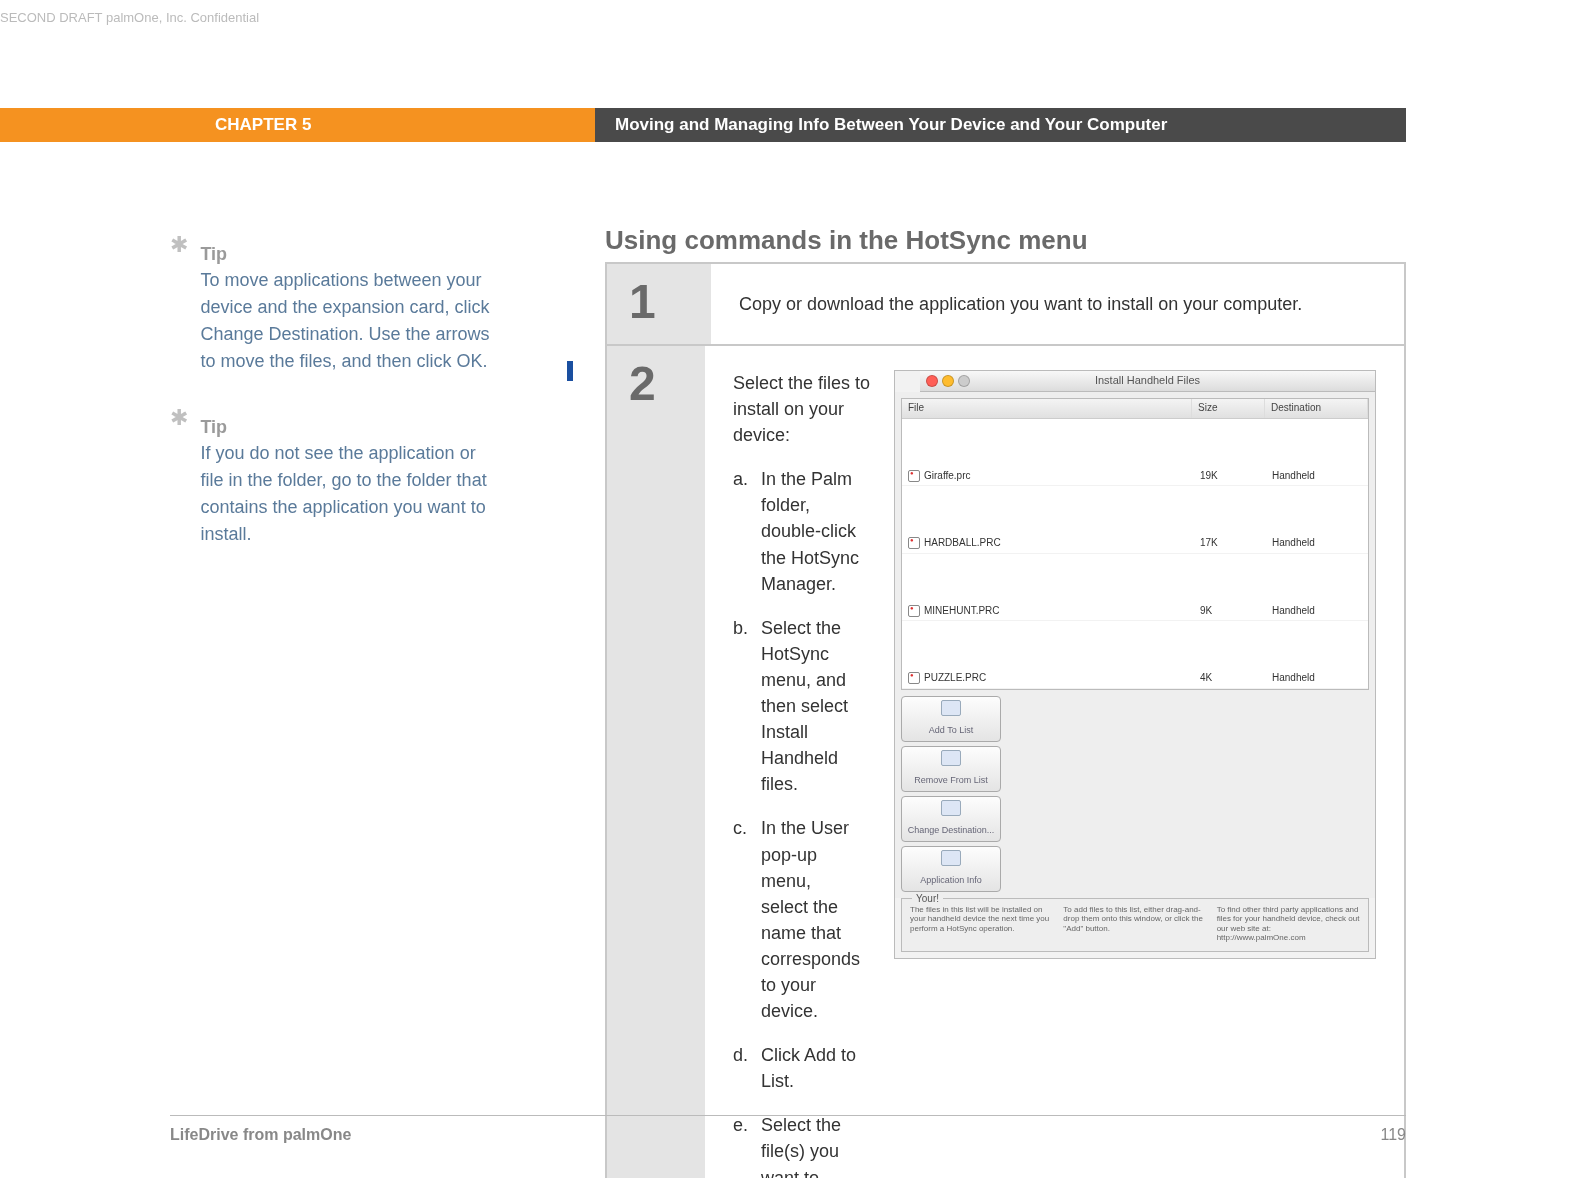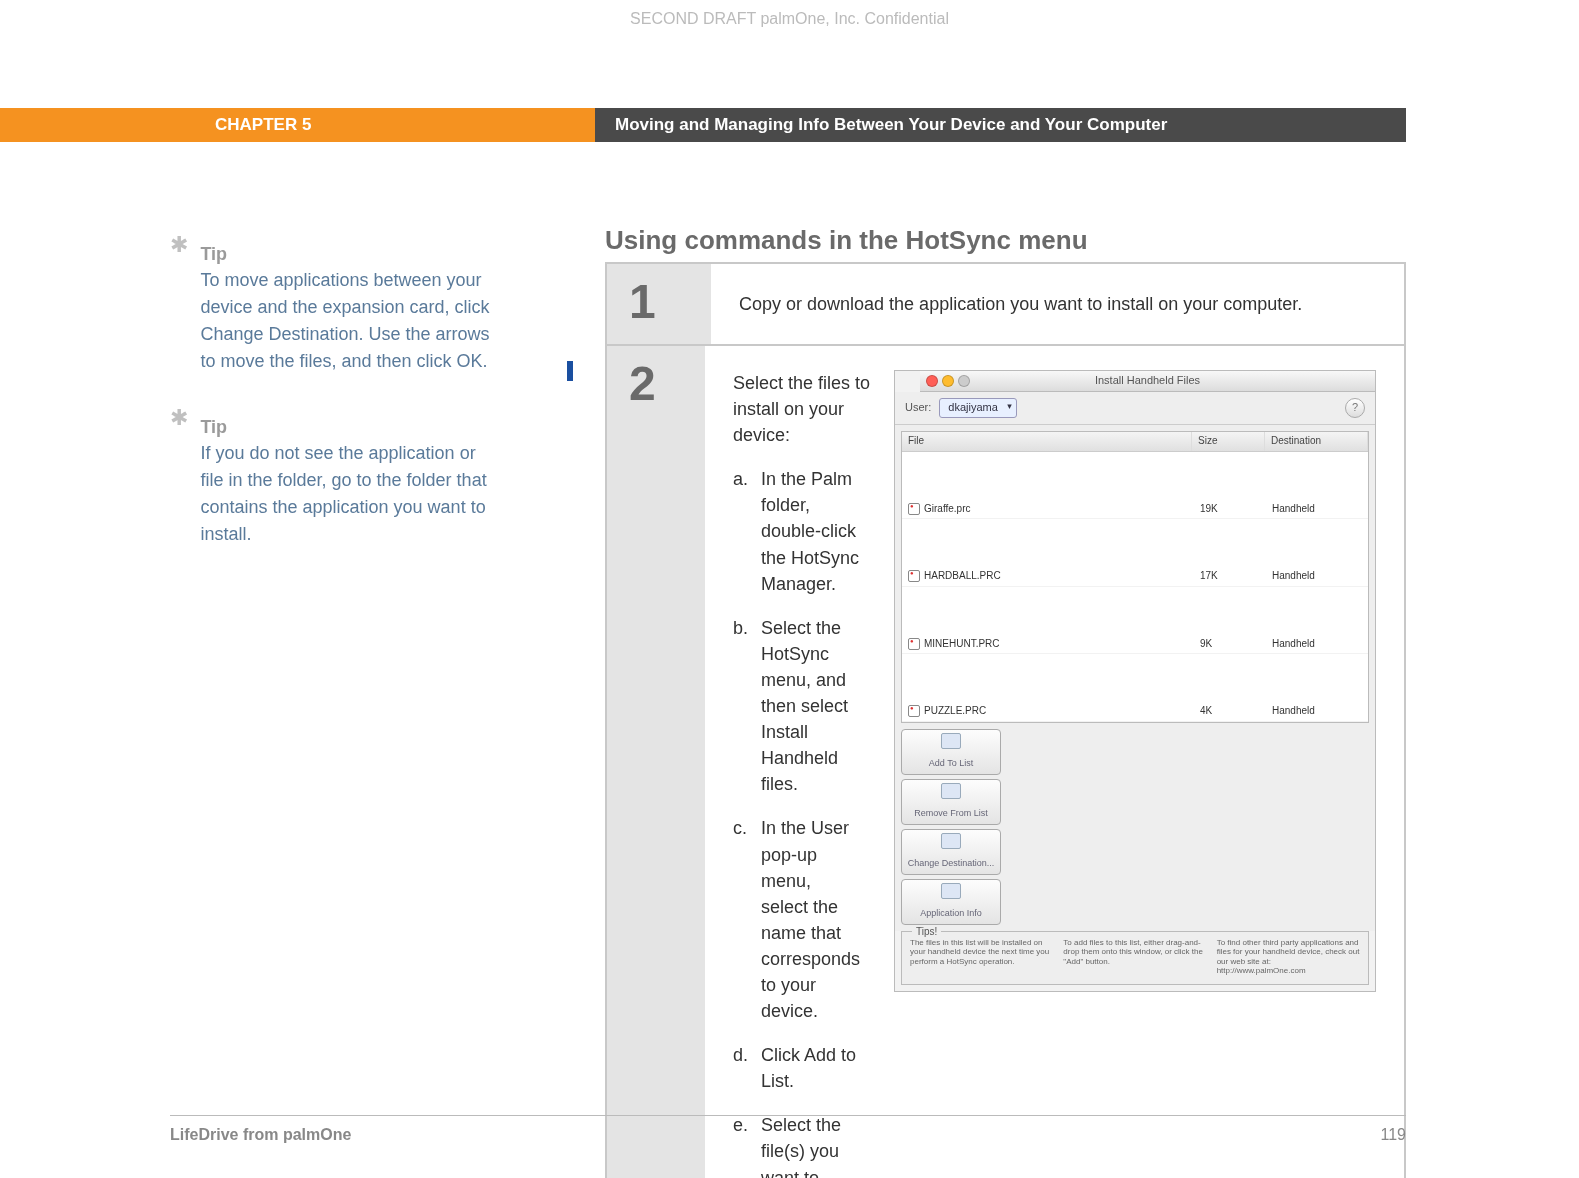--- a/index.html
+++ b/index.html
@@ -10,23 +10,23 @@
     width: 1579px;
     height: 1178px;
     position: relative;
     overflow: hidden;
   }
   .header-watermark {
     position: absolute;
     top: 10px;
     left: 0;
     right: 0;
-    text-align: center;
+    text-align: left;
     color: #bbb;
-    font-size: 16px;
+    font-size: 13px;
   }
   .chapter-bar {
     position: absolute;
     top: 108px;
     left: 0;
     width: 595px;
     height: 34px;
     background: #f59220;
     color: #fff;
     font-weight: bold;
@@ -367,25 +367,20 @@
         </div>
 
         <div class="screenshot">
           <div class="ss-titlebar">
             <div class="ss-traffic">
               <div class="ss-dot ss-red"></div>
               <div class="ss-dot ss-yellow"></div>
               <div class="ss-dot ss-green"></div>
             </div>
             <div class="ss-title">Install Handheld Files</div>
-          </div>
-          <div class="ss-userrow">
-            <span class="ss-userlabel">User:</span>
-            <span class="ss-userselect">dkajiyama</span>
-            <span class="ss-help">?</span>
           </div>
           <div class="ss-body">
             <div class="ss-table">
               <div class="ss-thead">
                 <div class="ss-th file">File</div>
                 <div class="ss-th size">Size</div>
                 <div class="ss-th dest">Destination</div>
               </div>
               <div class="ss-tr">
                 <div class="ss-td file">
@@ -433,21 +428,21 @@
                   <div class="ss-btn-icon"></div>
                   <span>Change Destination...</span>
                 </div>
               <div class="ss-btn">
                   <div class="ss-btn-icon"></div>
                   <span>Application Info</span>
                 </div>
             </div>
           </div>
           <div class="ss-tips">
-            <div class="ss-tips-legend">Tips!</div>
+            <div class="ss-tips-legend">Your!</div>
             <div class="ss-tips-cols">
               <div class="ss-tips-col">The files in this list will be installed on your handheld device the next time you perform a HotSync operation.</div>
               <div class="ss-tips-col">To add files to this list, either drag-and-drop them onto this window, or click the "Add" button.</div>
               <div class="ss-tips-col">To find other third party applications and files for your handheld device, check out our web site at: http://www.palmOne.com</div>
             </div>
           </div>
         </div>
 
       </div>
     </div>

